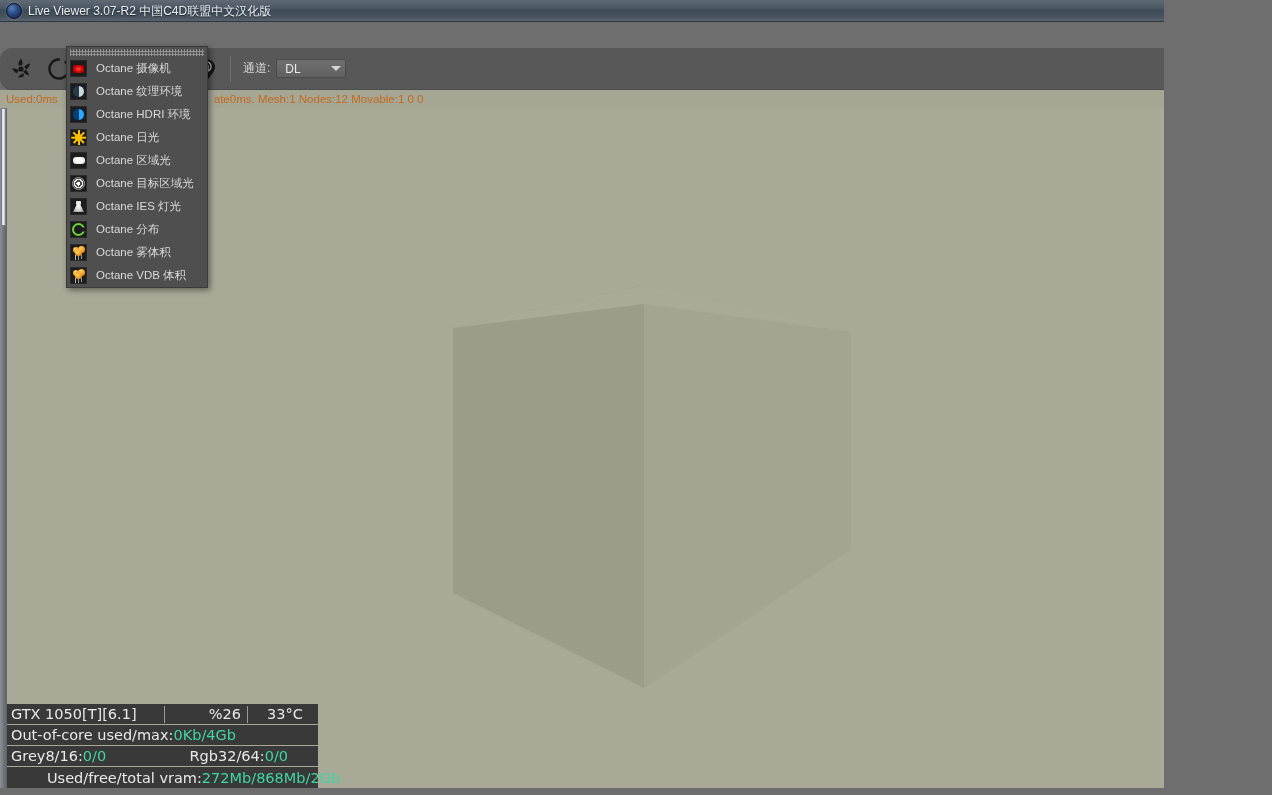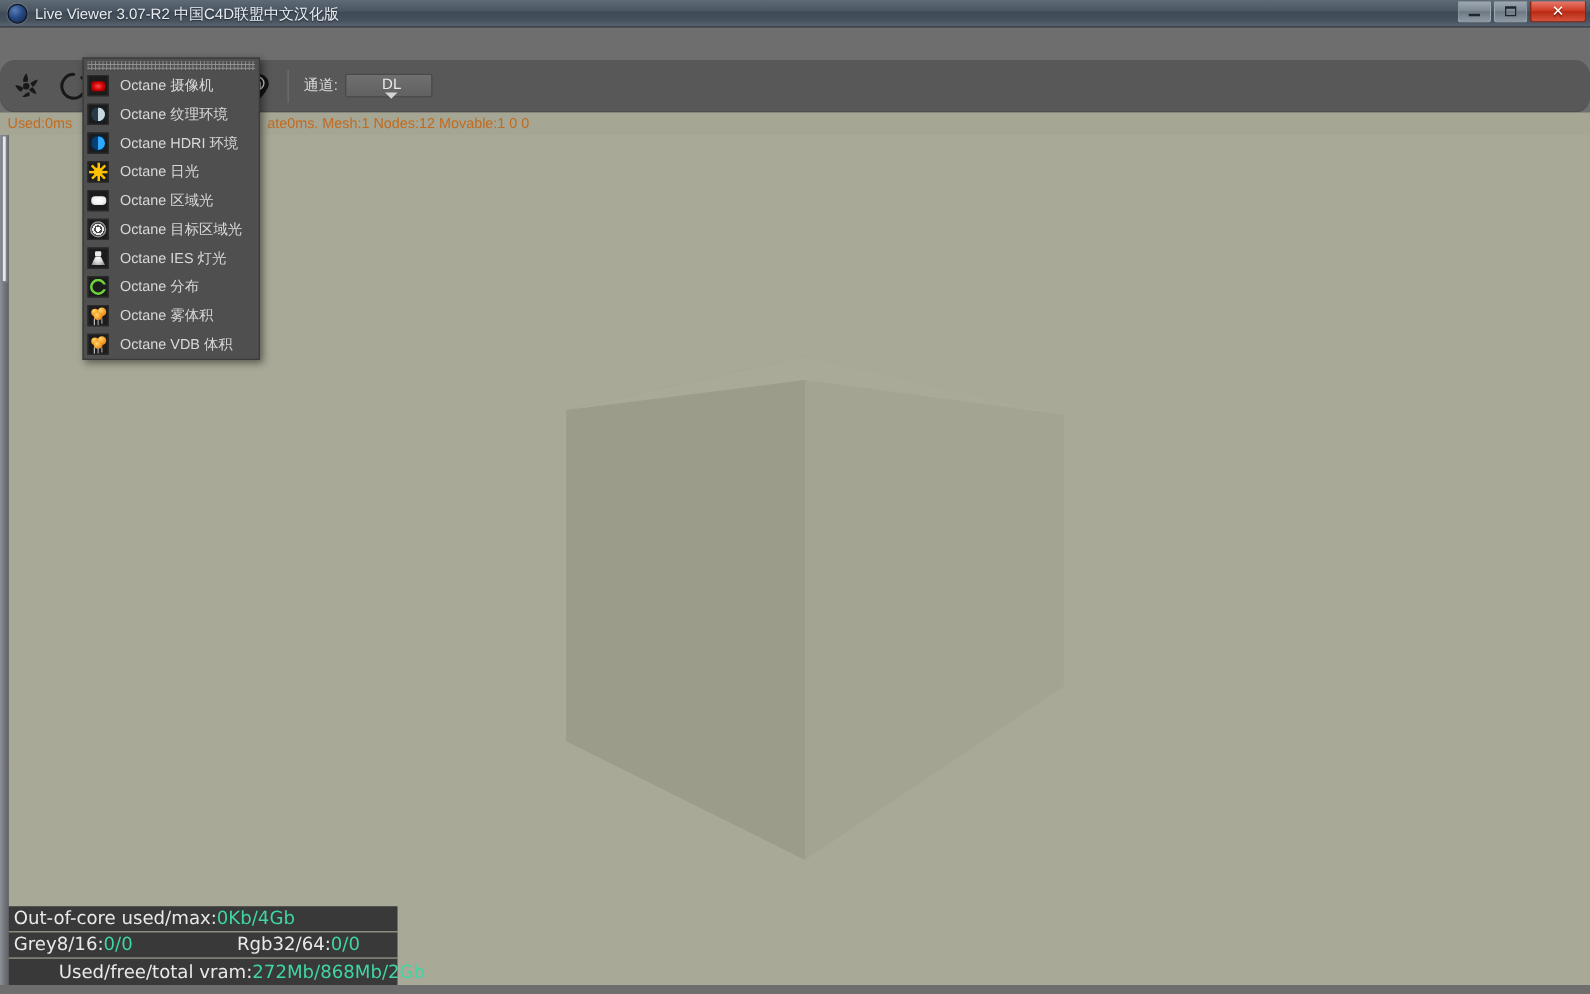--- a/index.html
+++ b/index.html
@@ -4,21 +4,21 @@
 <style>
   html, body {
     margin: 0; padding: 0;
     width: 1272px; height: 795px;
     overflow: hidden;
     font-family: "Liberation Sans", "DejaVu Sans", sans-serif;
     background: #6e6e6e;
   }
   #app {
     position: relative;
-    width: 1272px; height: 795px;
+    width: 1164px; height: 795px;
     overflow: hidden;
   }
 
   
   .titlebar {
     position: absolute; left: 0; top: 0;
     width: 1272px; height: 22px;
     background: linear-gradient(to bottom, #5e6a74 0%, #4b5663 42%, #3f4a57 46%, #47525f 78%, #5a646f 100%);
     border-bottom: 1px solid #2e3740;
     box-sizing: border-box;
@@ -116,21 +116,21 @@
   }
   .tb-sep { width: 1px; height: 26px; background: #6f6f6f; margin: 0 8px; }
   .chan-label { font-size: 12px; color: #d8d8d8; margin-left: 4px; margin-right: 6px; }
   .chan-select {
     width: 70px; height: 19px;
     background: linear-gradient(to bottom,#6f6f6f,#616161);
     border: 1px solid #4a4a4a;
     border-radius: 2px;
     display: flex; align-items: center; justify-content: space-between;
     padding: 0 4px 0 8px; box-sizing: border-box;
-    font-size: 12px; color: #eaeaea; flex-direction: column;
+    font-size: 12px; color: #eaeaea;
   }
   .chan-arrow { width: 0; height: 0; border-left: 5px solid transparent; border-right: 5px solid transparent; border-top: 5px solid #d4d4d4; }
 
   
   .substatus {
     position: absolute; left: 0; top: 90px;
     width: 1272px; height: 18px;
     background: #a5a693;
     font-size: 11.5px;
     color: #c26a1f;
@@ -384,20 +384,27 @@
         <polygon points="15,52 206,9 413,56 206,28" fill="#a9aa97"></polygon>
       </svg>
     </div>
   </div>
 
   <div class="left-strip">
     <div class="left-thumb"></div>
   </div>
 
   <div class="gpu-overlay">
+    <div class="gpu-row r1">
+      <span class="cell-name">GTX 1050[T][6.1]</span>
+      <span class="cell-div"></span>
+      <span class="cell-pct">%26</span>
+      <span class="cell-div"></span>
+      <span class="cell-temp">33°C</span>
+    </div>
     <div class="gpu-row">
       <span>Out-of-core used/max:</span>
       <span class="val-green">0Kb</span>
       <span class="val-green">/</span>
       <span class="val-green">4Gb</span>
     </div>
     <div class="gpu-row">
       <span>Grey8/16: </span>
       <span class="val-green">0/0</span>
       <span class="gpu-spacer"></span>

